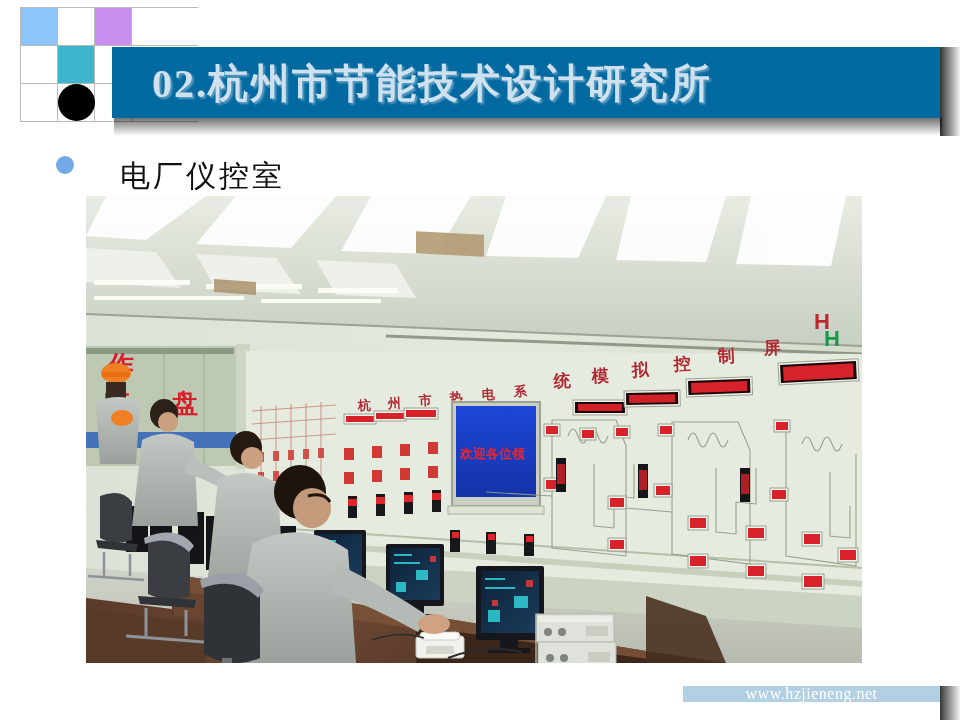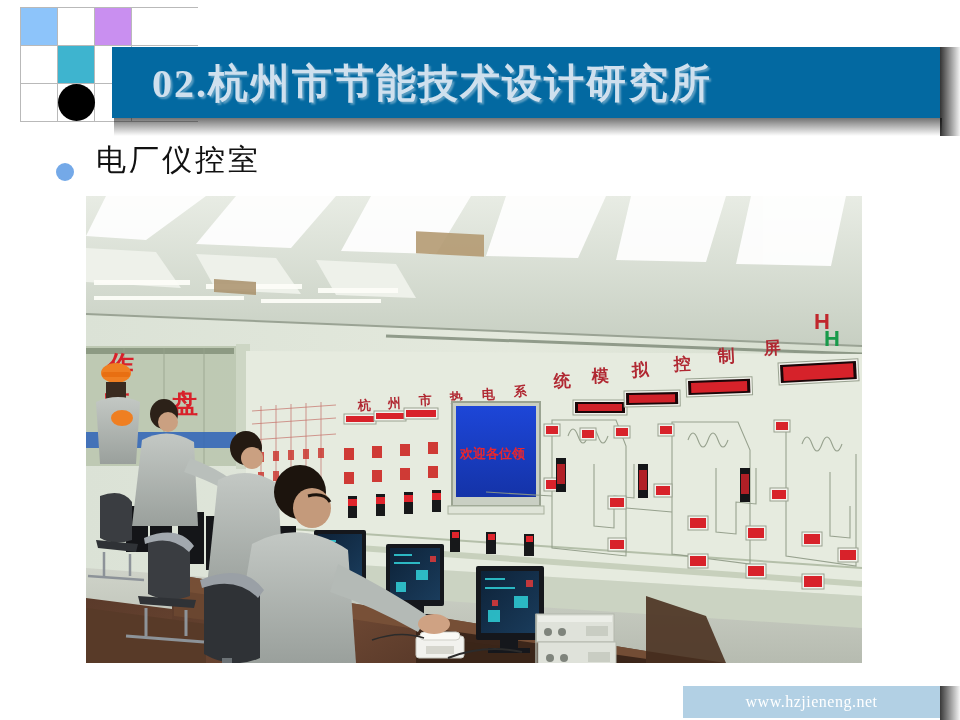--- a/index.html
+++ b/index.html
@@ -85,24 +85,25 @@
     font-weight: bold;
     letter-spacing: 2px;
     white-space: nowrap;
     text-shadow: 2px 2px 2px rgba(255,255,255,0.35);
   }
 
   
   .bullet-row {
     position: absolute;
     left: 56px;
-    top: 140px;
+    top: 156px;
     display: flex;
-    align-items: flex-end;
+    align-items: flex-start;
     z-index: 3;
+    gap: 24px;
   }
   .bullet-dot {
     width: 18px;
     height: 18px;
     border-radius: 50%;
     background: #74a9e8;
     margin-right: 22px;
     flex: 0 0 auto;
   }
   .bullet-text {
@@ -129,21 +130,21 @@
     inset: 0;
   }
   .photo svg { display: block; }
 
   
   .footer-bar {
     position: absolute;
     left: 683px;
     top: 686px;
     width: 257px;
-    height: 32px;
+    height: 16px;
     background: #b2d0e4;
     z-index: 3;
   }
   .footer-shadow {
     position: absolute;
     left: 940px;
     top: 686px;
     width: 20px;
     height: 34px;
     background: linear-gradient(to right, rgba(0,0,0,0.78), rgba(0,0,0,0.04));

